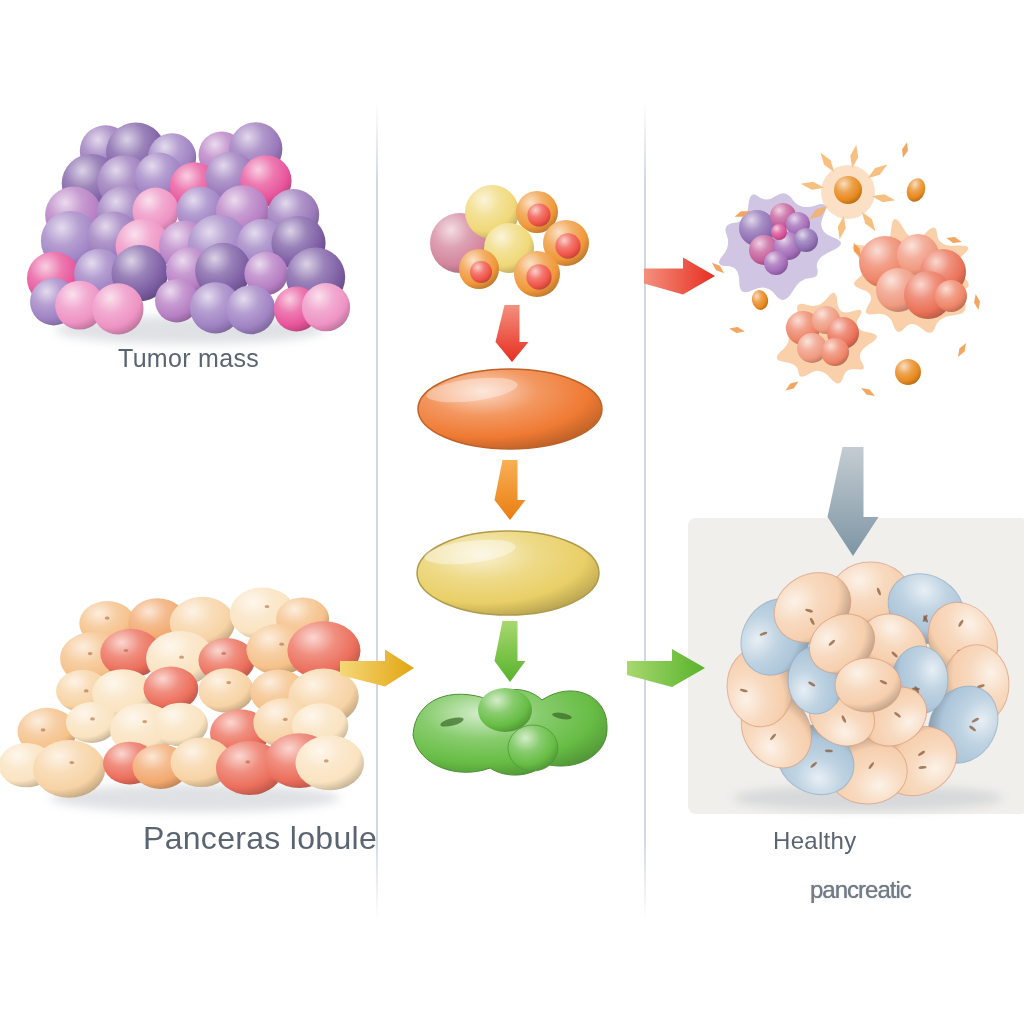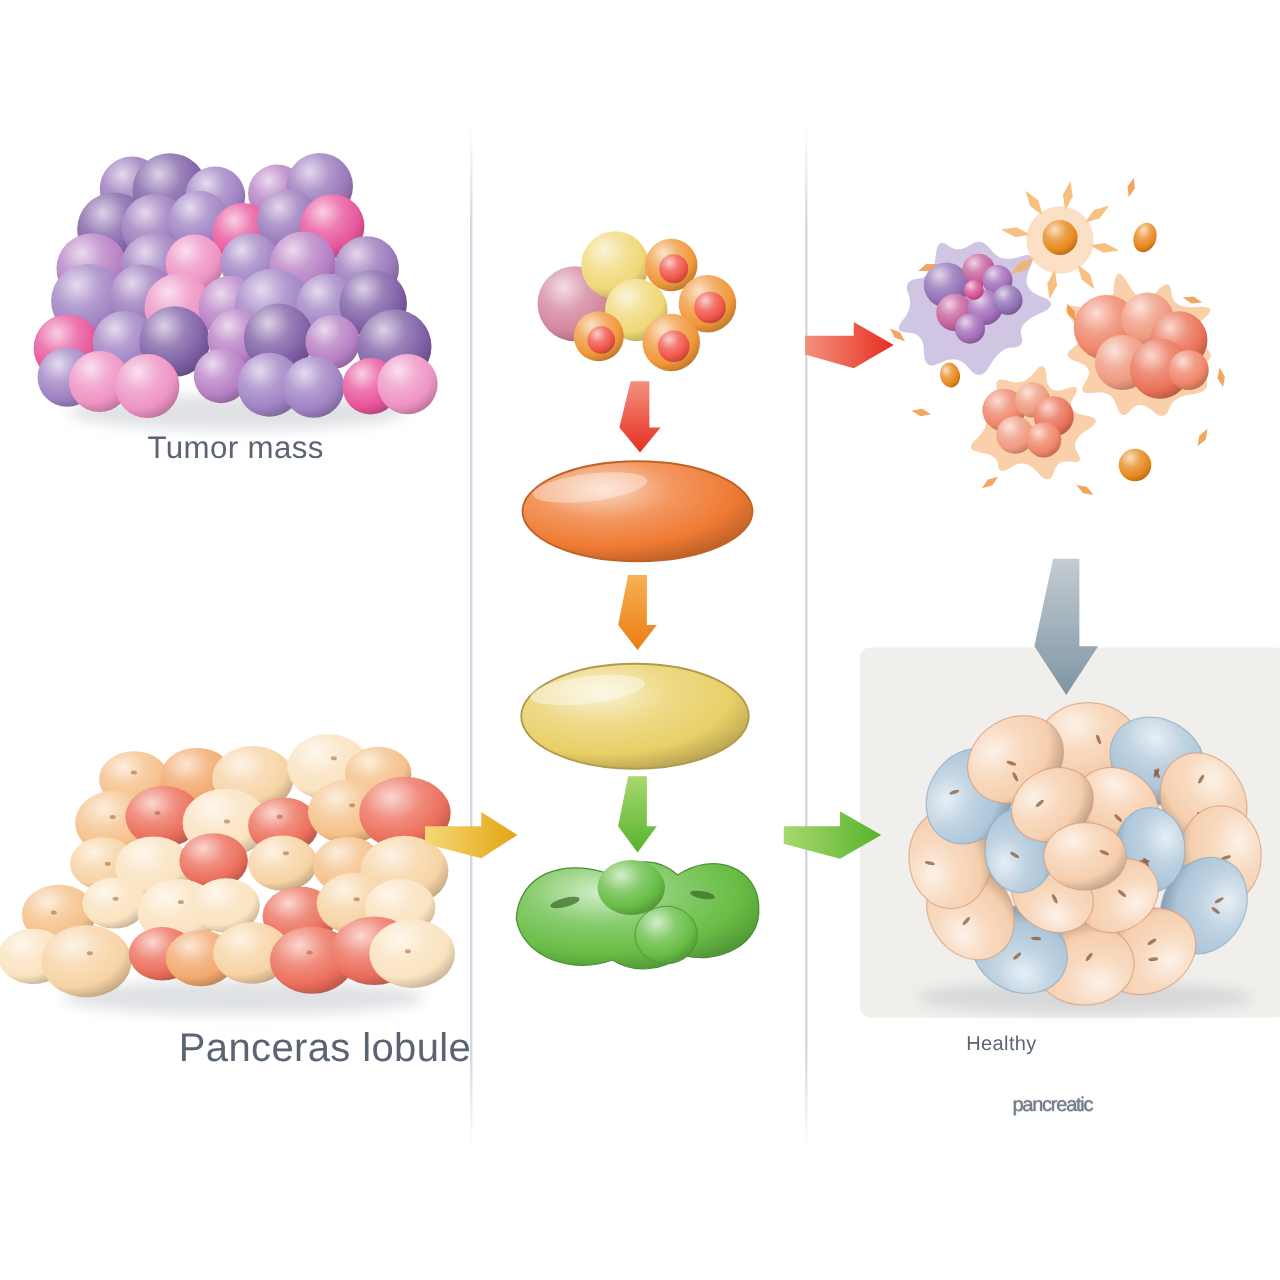--- a/index.html
+++ b/index.html
@@ -2,21 +2,21 @@
 <html><head>
 <meta charset="utf-8">
 <style>
   html,body{margin:0;padding:0;background:#ffffff;}
   .stage{position:relative;width:1024px;height:1024px;background:#ffffff;overflow:hidden;
          font-family:"Liberation Sans",sans-serif;}
   #art{position:absolute;left:0;top:0;}
   .label{position:absolute;color:#5a6472;font-size:25px;letter-spacing:.3px;white-space:nowrap;}
   .label-tumor{left:118px;top:344px;}
   .label-pancreas{left:96px;top:820px;font-size:32px;margin-left:47px;}
-  .label-healthy{left:773px;top:827px;font-size:16px;}
+  .label-healthy{left:773px;top:827px;font-size:24px;}
   .label-healthy .part2{position:absolute;left:37px;top:1px;opacity:.85;letter-spacing:-1px;
         text-shadow:0 0 1px #5a6472;margin-top:48px;}
 </style>
 </head>
 <body>
 
 <div class="stage">
   <svg id="art" width="1024" height="1024" viewBox="0 0 1024 1024">
       <defs>
         <filter id="blur" x="-50%" y="-50%" width="200%" height="200%">

